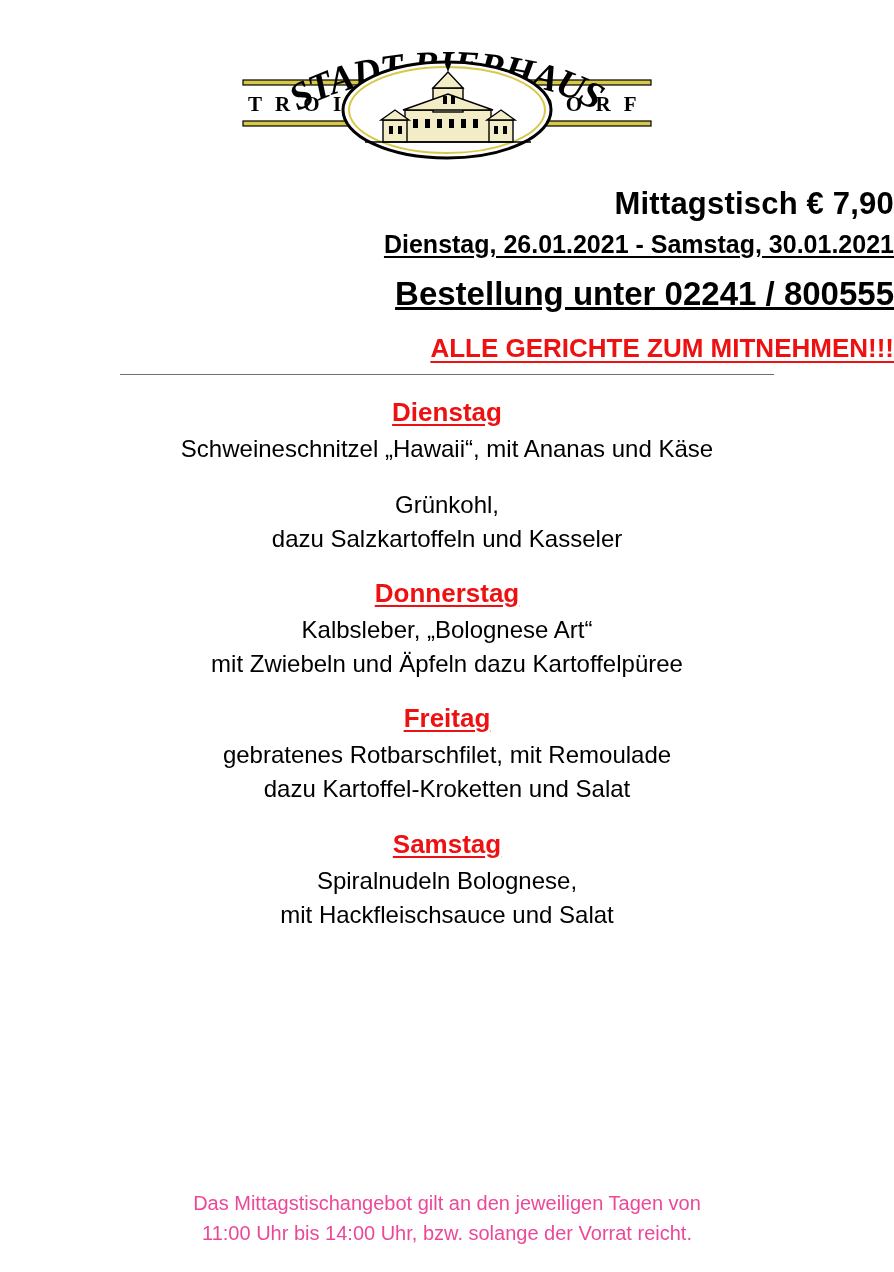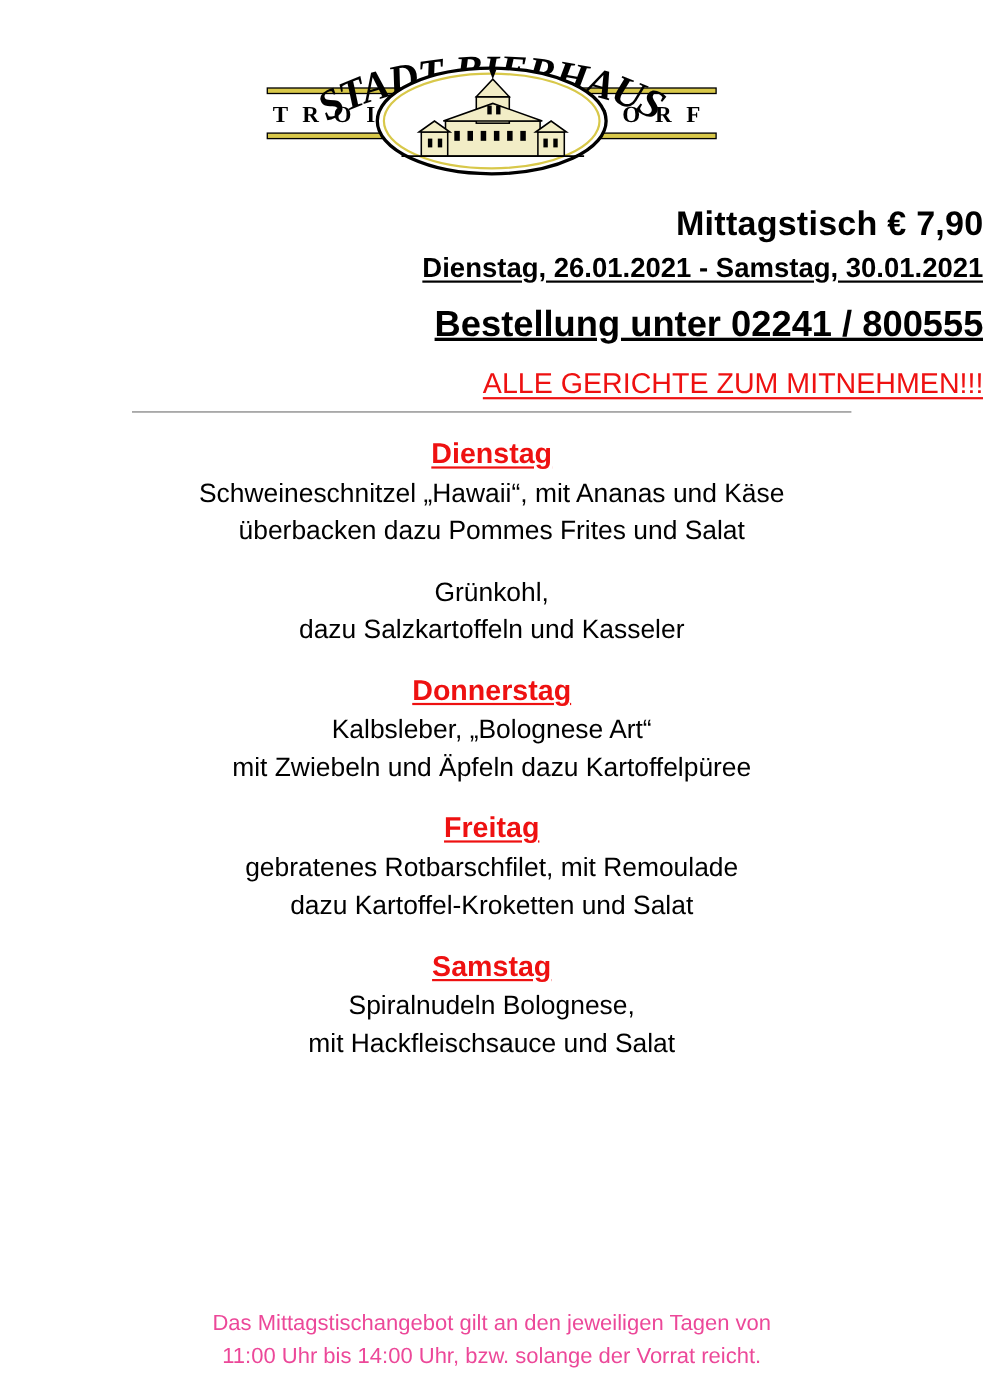--- a/index.html
+++ b/index.html
@@ -60,21 +60,21 @@
   }
   .h-order {
     font-size: 33px;
     font-weight: bold;
     margin: 0 0 20px 0;
     color: #000;
     text-decoration: underline;
   }
   .h-takeaway {
     font-size: 26px;
-    font-weight: normal;
+    font-weight: bold;
     color: #ee1111;
     text-decoration: underline;
     text-underline-offset: 4px;
     margin: 0 0 10px 0;
     padding-left: 28px;
   }
   .rule {
     width: 654px;
     height: 1px;
     background: #6f6f6f;
@@ -186,21 +186,20 @@
     <div class="h-order">Bestellung unter 02241 / 800555</div>
     <div class="h-takeaway">ALLE GERICHTE ZUM MITNEHMEN!!!</div>
     <div class="rule"></div>
   </div>
 
   <div class="menu">
 
     <div class="day-block">
       <div class="day-name">Dienstag</div>
       <div class="day-line">Schweineschnitzel „Hawaii“, mit Ananas und Käse</div>
-      <div class="day-line">überbacken dazu Pommes Frites und Salat</div>
     </div>
 
     <div class="day-block">
       <div class="day-line">Grünkohl,</div>
       <div class="day-line">dazu Salzkartoffeln und Kasseler</div>
     </div>
 
     <div class="day-block">
       <div class="day-name">Donnerstag</div>
       <div class="day-line">Kalbsleber, „Bolognese Art“</div>

